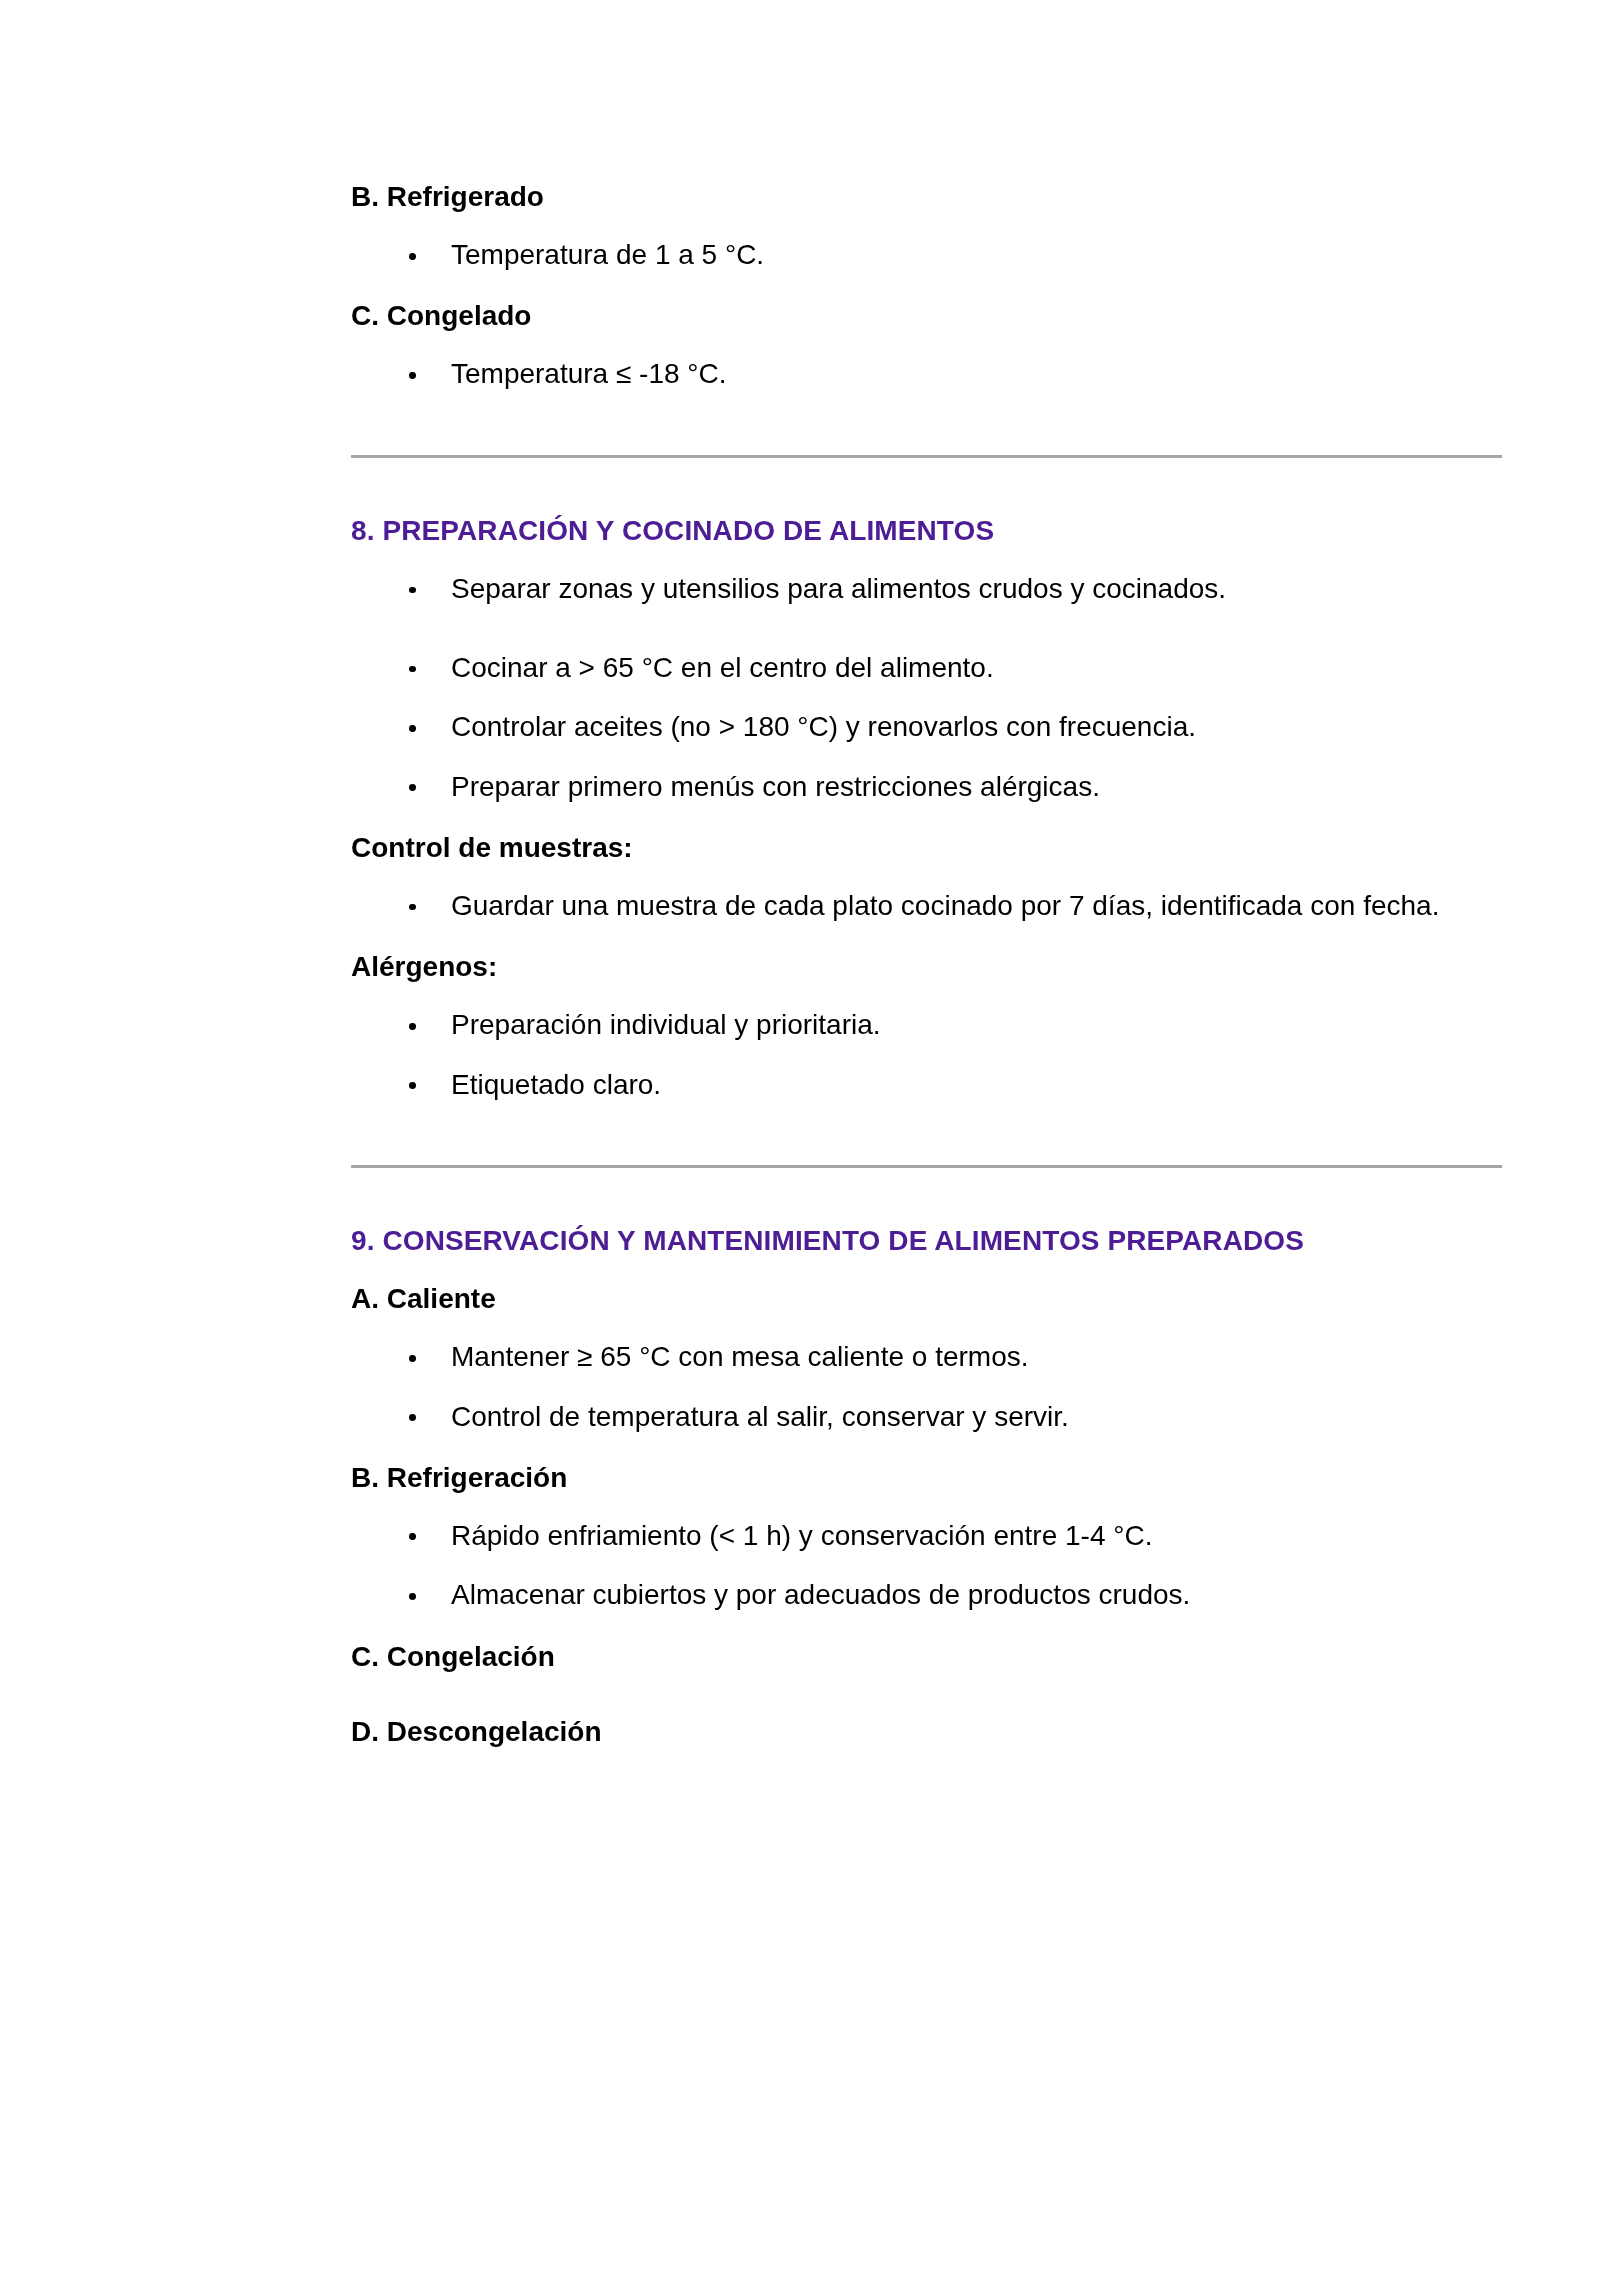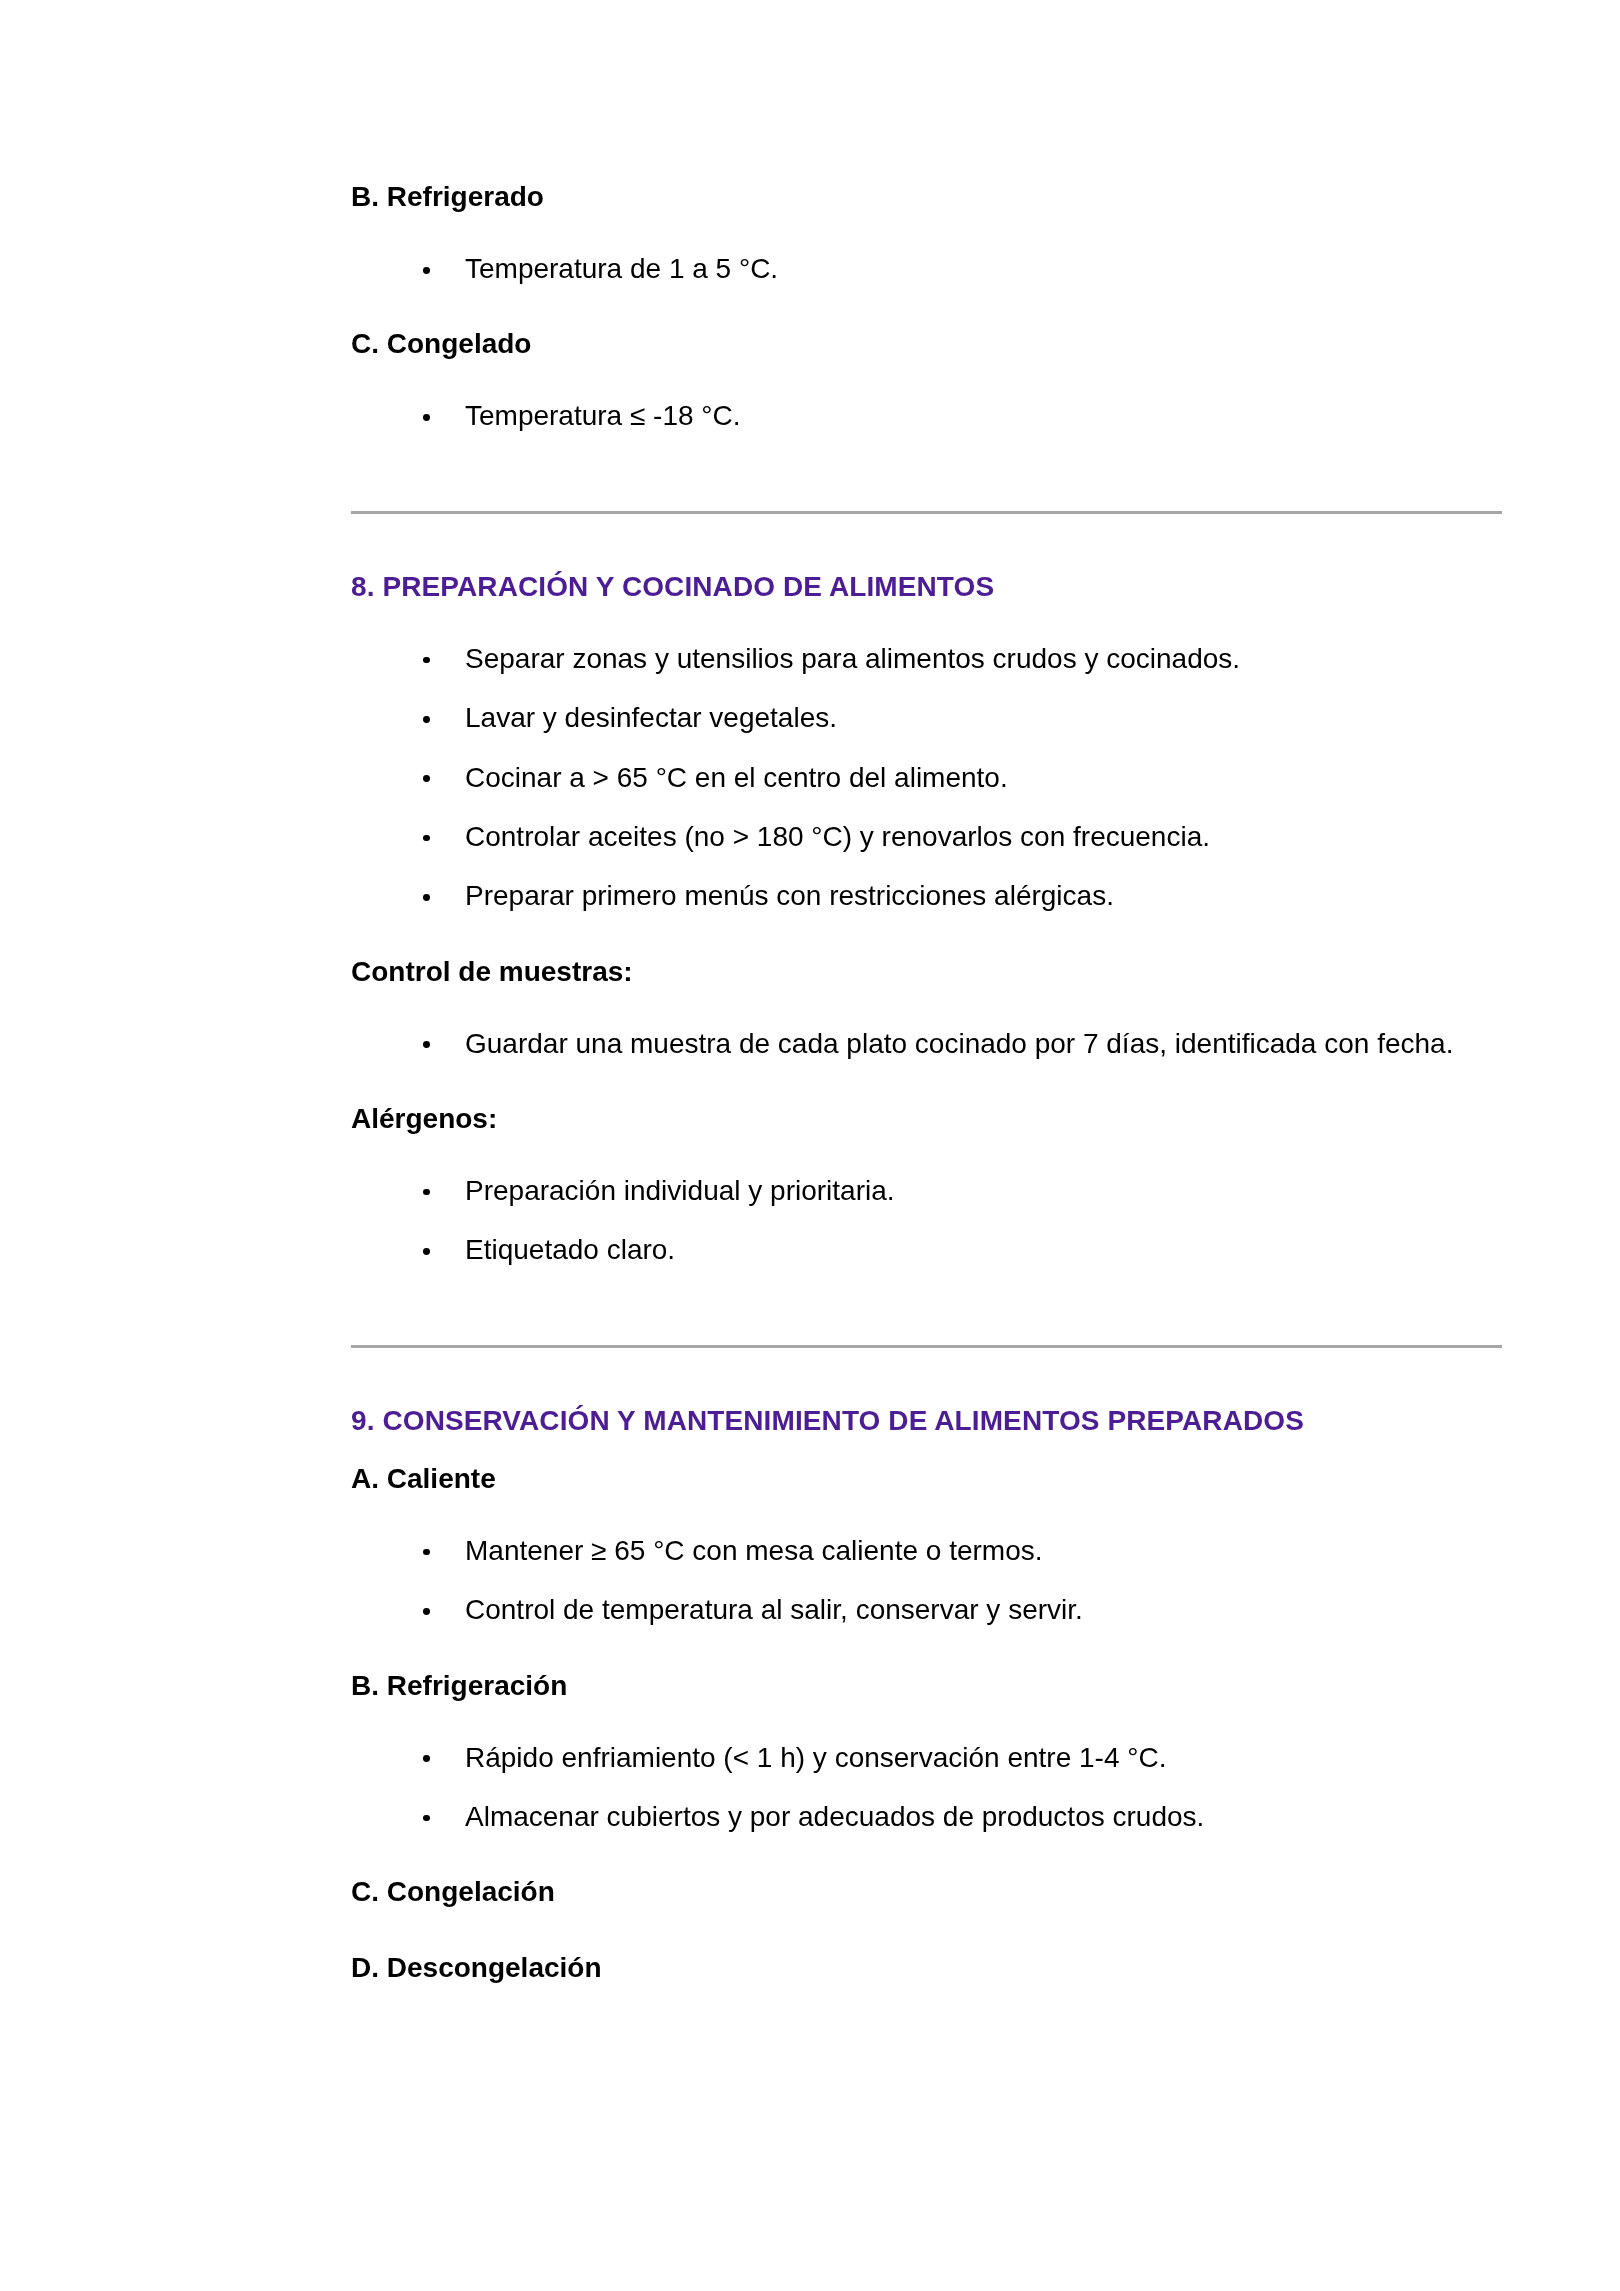--- a/index.html
+++ b/index.html
@@ -44,21 +44,21 @@
     font-weight: bold;
     line-height: 1.30;
     margin: 0;
     padding: 0;
     color: #000000;
   }
 
   
   ul.bullets {
     list-style: none;
-    margin: 16px;
+    margin: 2px;
     padding: 0;
   }
   ul.bullets > li {
     position: relative;
     font-size: 28px;
     line-height: 1.42;
     color: #000000;
     padding-left: 98px;
     margin: 0;
   }
@@ -120,24 +120,20 @@
       <div class="divider"></div>
       <div class="divider-wrap-bottom"></div>
       <div class="section-heading block">8. PREPARACIÓN Y COCINADO DE ALIMENTOS</div>
       <div class="gap-after-heading"></div>
       <ul class="bullets block">
         <li>
           <span class="bullet-dot"></span>
           <span class="bullet-text">Separar zonas y utensilios para alimentos crudos y cocinados.</span>
         </li>
         <li class="gap-between-bullets" style="padding: 0px; list-style: none;"></li>
-        <li>
-          <span class="bullet-dot"></span>
-          <span class="bullet-text">Lavar y desinfectar vegetales.</span>
-        </li>
         <li class="gap-between-bullets" style="padding: 0px; list-style: none;"></li>
         <li>
           <span class="bullet-dot"></span>
           <span class="bullet-text">Cocinar a &gt; 65 °C en el centro del alimento.</span>
         </li>
         <li class="gap-between-bullets" style="padding: 0px; list-style: none;"></li>
         <li>
           <span class="bullet-dot"></span>
           <span class="bullet-text">Controlar aceites (no &gt; 180 °C) y renovarlos con frecuencia.</span>
         </li>

